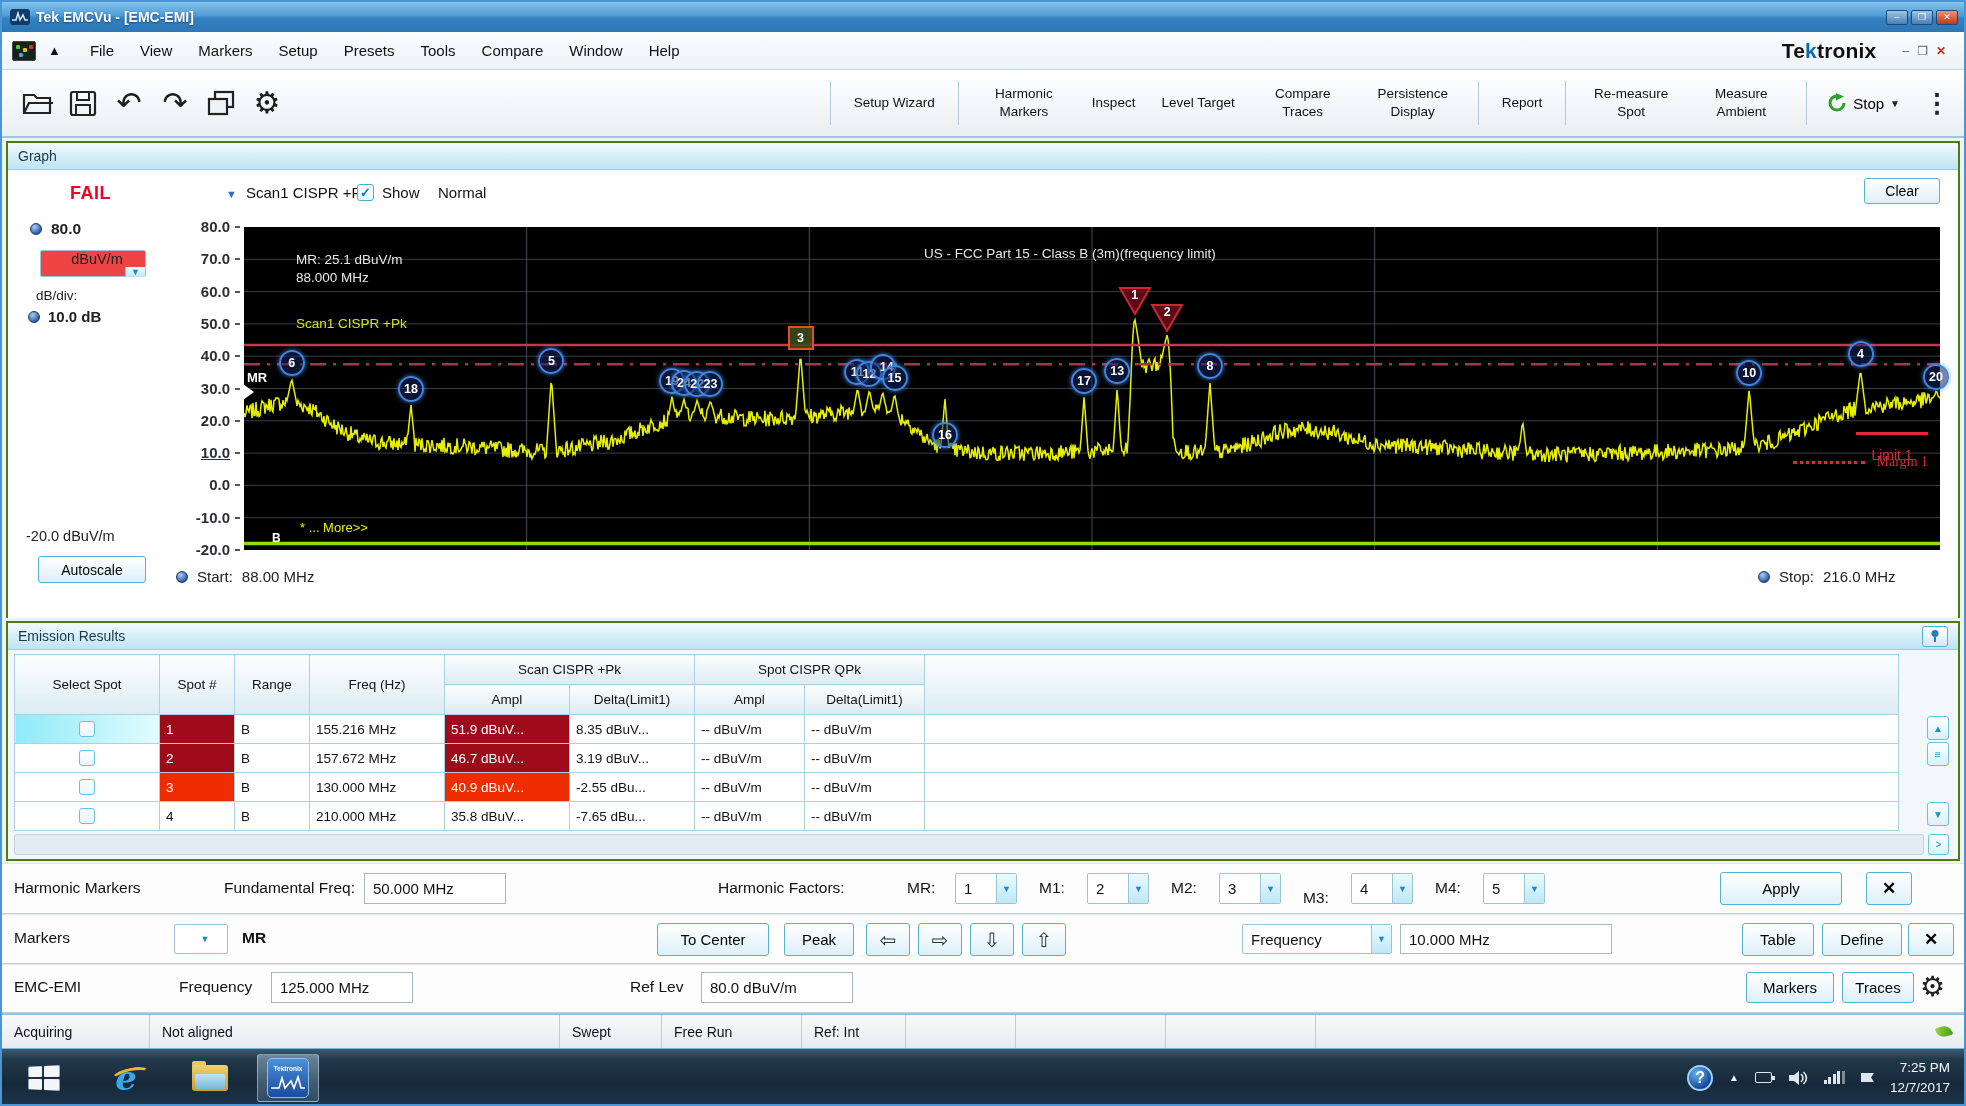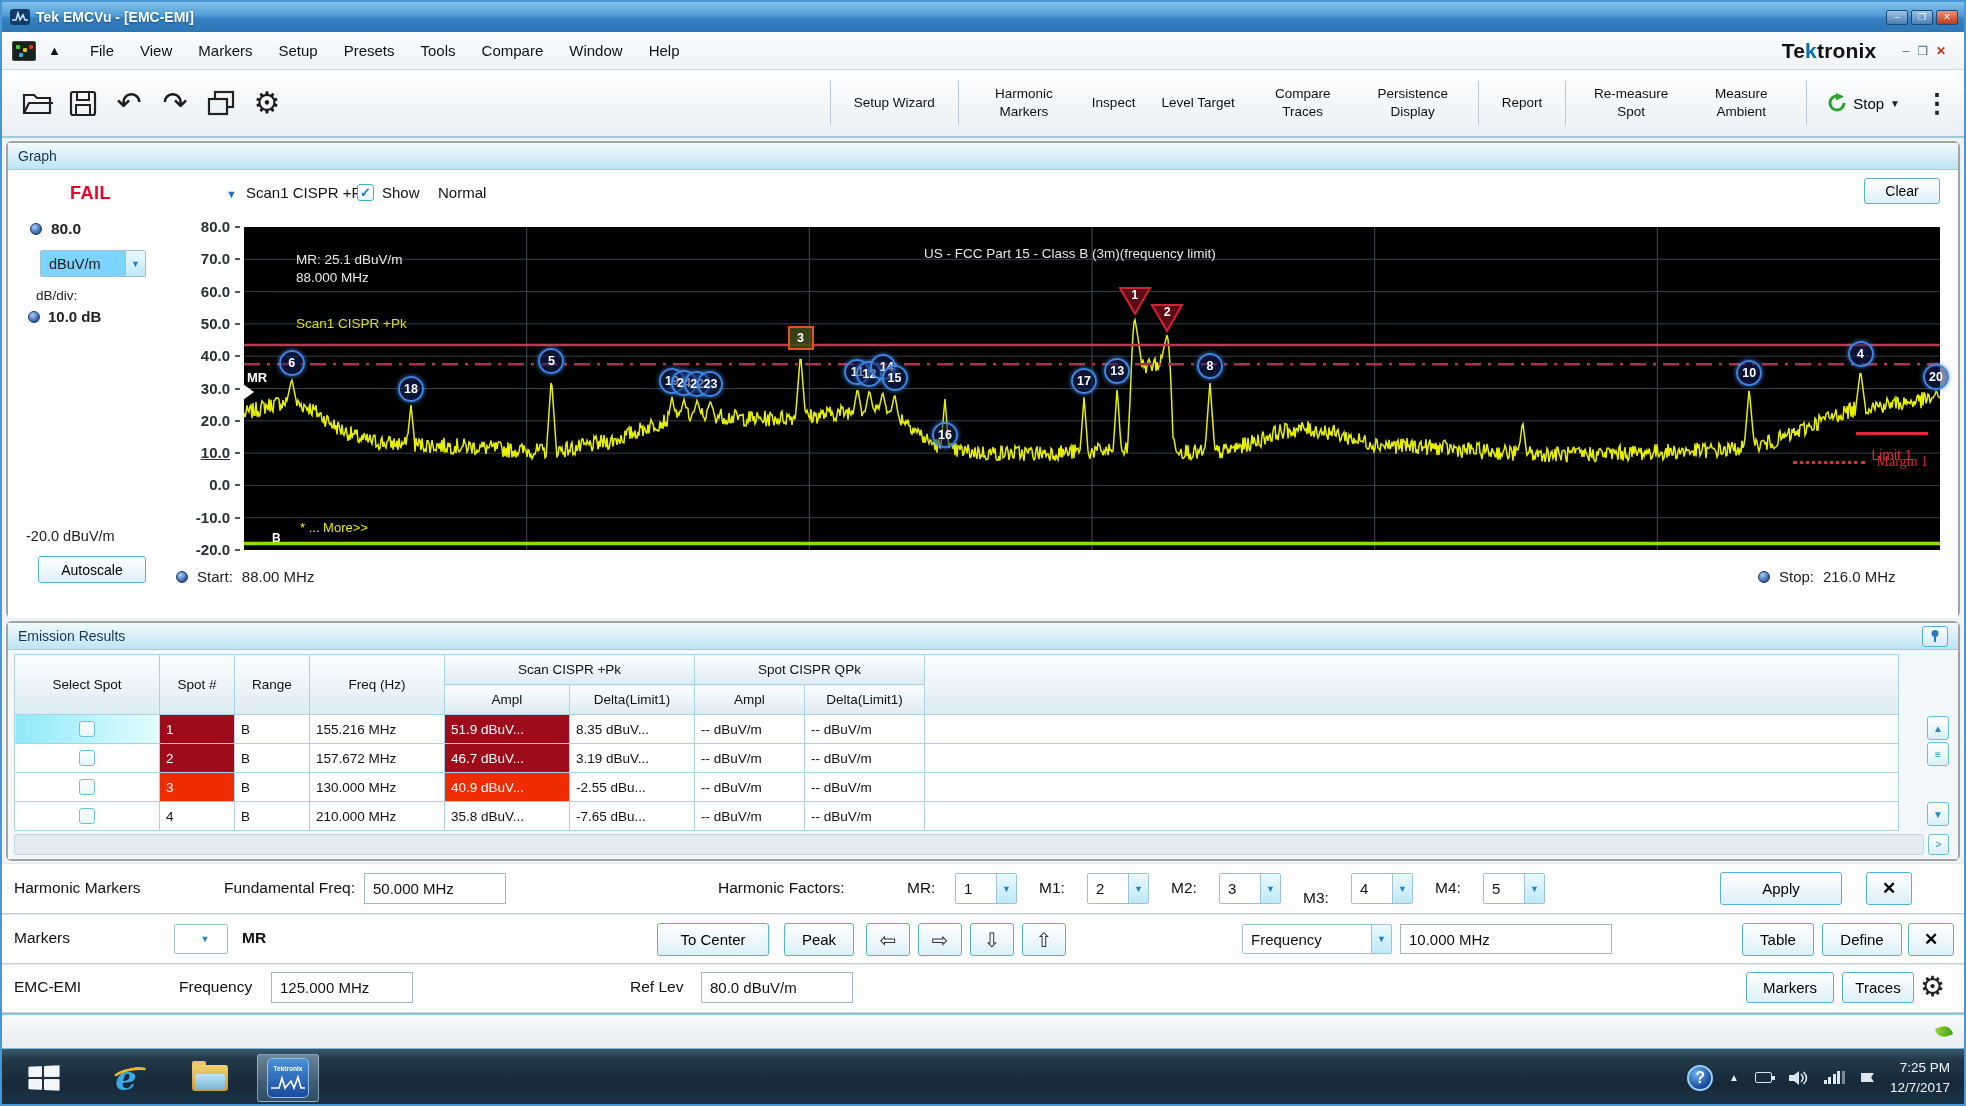--- a/index.html
+++ b/index.html
@@ -42,42 +42,42 @@
   .tb-icon .uni { font-size:30px; color:#1c1c1c; line-height:1; }
   #tb-spacer { flex:1; }
   .tb-sep { width:1px; height:44px; background:#b9c9d4; margin:0 10px; }
   .tb-btn { font-size:13.5px; color:#111; text-align:center; padding:4px 13px; line-height:1.35;
     max-width:110px; border-radius:3px; }
   #stop-btn { display:flex; align-items:center; gap:6px; font-size:15px; padding:6px 10px; border-radius:3px;}
   #stop-caret { font-size:10px; color:#222; }
   #tb-dots { font-size:26px; color:#222; margin-left:14px; font-weight:bold; }
 
   
-  .panel { position:absolute; background:#fff; border:2px solid #a3a3a3; border-radius:6px; }
+  .panel { position:absolute; background:#fff; border:2px solid #4d7c0f; border-radius:0; }
   .panel-header { height:27px; background:linear-gradient(#f2fafd,#bfe3f4); border-bottom:1px solid #9ccfe6;
     display:flex; align-items:center; padding:0 10px; font-size:14px; color:#17394e; }
 
   
   #graph-panel { left:4px; top:139px; width:1954px; height:477px; }
   #graph-body { position:relative; width:100%; height:448px; background:#fff; }
   #fail { position:absolute; left:62px; top:13px; color:#f00028; font-weight:bold; font-size:18px; letter-spacing:.5px;}
   #trace-caret { position:absolute; left:218px; top:18px; color:#2a72c8; font-size:11px; }
   #trace-selector { position:absolute; left:238px; top:14px; font-size:15px; color:#111; }
   #show-check { position:absolute; left:349px; top:14px; width:17px; height:17px; border:1px solid #42b0d8; border-radius:3px;
     background:linear-gradient(#fff,#e4f6fc); color:#1a78c8; font-size:13px; font-weight:bold; text-align:center; line-height:15px;}
   #show-label { position:absolute; left:374px; top:14px; font-size:15px; color:#111; }
   #normal-label { position:absolute; left:430px; top:14px; font-size:15px; color:#111; }
   .cybtn { border:1px solid #56b2d4; background:linear-gradient(#ffffff,#ddf0f8); border-radius:3px;
     color:#000; display:inline-flex; align-items:center; justify-content:center; font-size:14px; }
   #clear-btn { position:absolute; right:18px; top:8px; width:76px; height:26px; }
   .spin { display:inline-block; width:12px; height:12px; border-radius:50%;
     background:radial-gradient(circle at 35% 30%, #a8d0f4, #2a54a0 75%); border:1px solid #1a3a70; }
   #ref-row { position:absolute; left:22px; top:50px; display:flex; align-items:center; gap:9px; font-size:15.5px; color:#222; font-weight:bold;}
   #unit-select { position:absolute; left:32px; top:80px; width:106px; height:27px; border:1px solid #9cc2d4;
-    background:#7dd3fc; display:flex; align-items:center; font-size:14.5px; color:#222; padding-left:8px; border-radius:2px;}
+    background:#ef4444; display:flex; align-items:center; font-size:14.5px; color:#222; padding-left:8px; border-radius:2px;flex-direction:column;}
   .sel-arrow { margin-left:auto; width:20px; height:100%; background:linear-gradient(#eafaff,#bfe8f6);
     border-left:1px solid #9cc2d4; display:flex; align-items:center; justify-content:center; color:#1a86c8; font-size:9px;}
   #dbdiv-label { position:absolute; left:28px; top:118px; font-size:13.5px; color:#222; }
   #dbdiv-row { position:absolute; left:20px; top:138px; display:flex; align-items:center; gap:8px; font-size:15px; color:#222; font-weight:bold;}
   #bottomlevel { position:absolute; left:18px; top:358px; font-size:14.5px; color:#222; }
   #autoscale-btn { position:absolute; left:30px; top:386px; width:108px; height:27px; }
   .ylab { position:absolute; width:72px; left:150px; text-align:right; font-size:15px; font-weight:bold; color:#2b2f33; }
   .ytick { position:absolute; left:227px; width:5px; height:2px; background:#555; }
   #plot { position:absolute; left:236px; top:57px; width:1696px; height:323px; background:#000; }
   #plot svg { position:absolute; left:0; top:0; }
@@ -580,20 +580,30 @@
     <span class="lab" style="left:177px;top:13px">Frequency</span>
     <div class="inputbox" style="left:269px;top:7px;width:142px;height:31px">125.000 MHz</div>
     <span class="lab" style="left:628px;top:13px">Ref Lev</span>
     <div class="inputbox" style="left:699px;top:7px;width:152px;height:31px">80.0 dBuV/m</div>
     <div class="cybtn" style="position:absolute;left:1744px;top:7px;width:88px;height:31px;font-size:15px">Markers</div>
     <div class="cybtn" style="position:absolute;left:1840px;top:7px;width:72px;height:31px;font-size:15px">Traces</div>
     <span style="position:absolute;left:1918px;top:5px;font-size:28px;color:#222">⚙</span>
   </div>
 
   <div id="statusbar">
+    <span id="status-cells" style="display:flex;align-items:stretch">
+        <div class="st-cell" style="width: 148px;">Acquiring</div>
+        <div class="st-cell" style="width: 410px;">Not aligned</div>
+        <div class="st-cell" style="width: 102px;">Swept</div>
+        <div class="st-cell" style="width: 140px;">Free Run</div>
+        <div class="st-cell" style="width: 104px;">Ref: Int</div>
+        <div class="st-cell" style="width: 110px;"></div>
+        <div class="st-cell" style="width: 150px;"></div>
+        <div class="st-cell" style="width: 150px;"></div>
+      </span>
     <div id="leaf"></div>
   </div>
 
   <div id="taskbar">
     <div class="task-btn" style="width:72px">
       <div id="win-flag">
           <i></i>
           <i></i>
           <i></i>
           <i></i>

